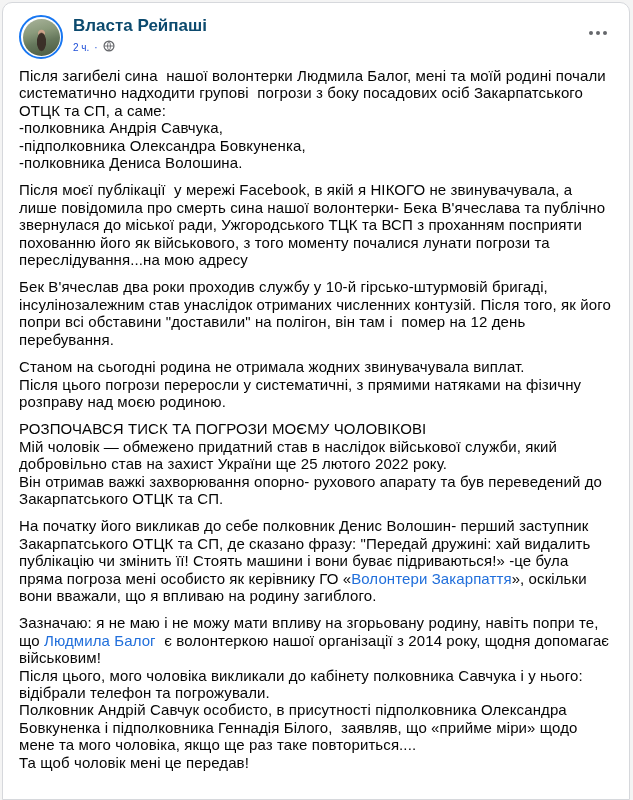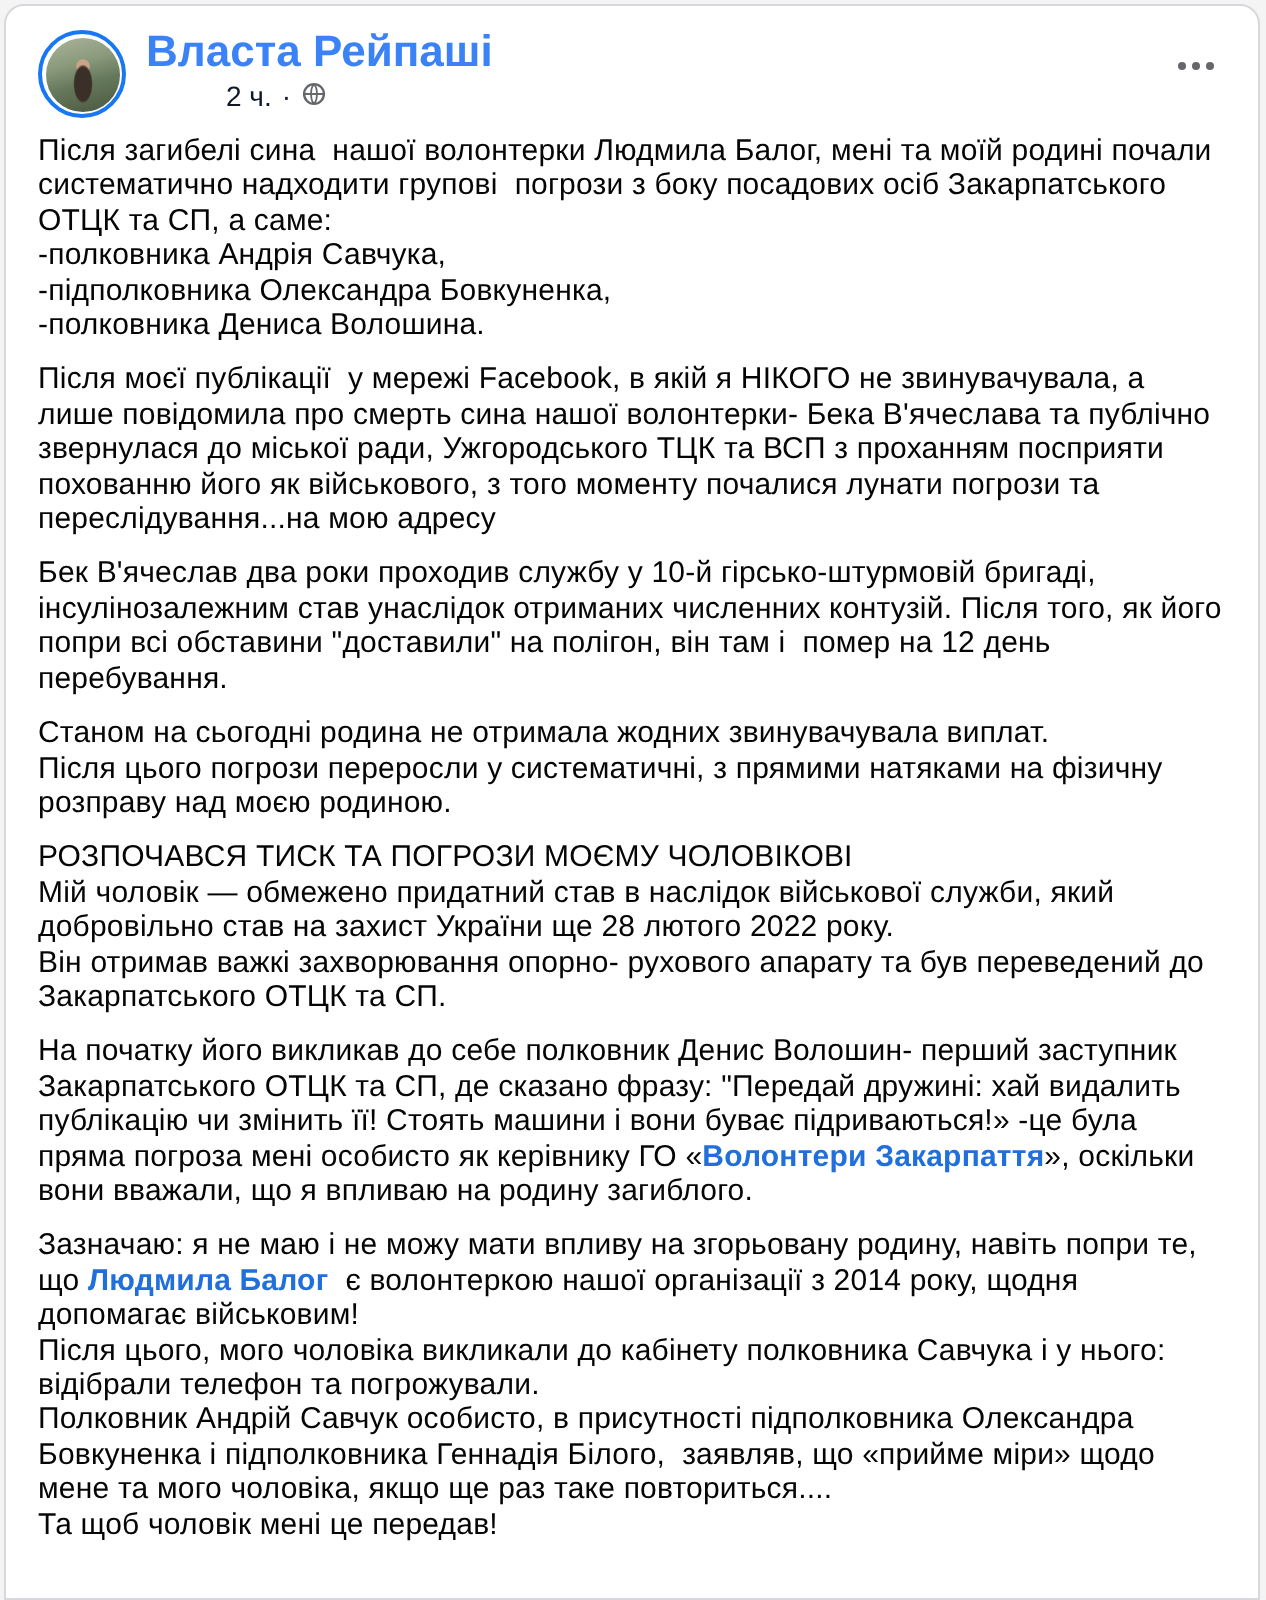--- a/index.html
+++ b/index.html
@@ -21,41 +21,41 @@
     padding:1.5px;flex:0 0 auto;cursor:pointer;
   }
   .avatar-img{
     width:100%;height:100%;border-radius:50%;
     background:
       radial-gradient(ellipse 7px 14px at 50% 62%, #3b3028 0 60%, rgba(59,48,40,0) 70%),
       radial-gradient(circle 5px at 50% 38%, #caa389 0 60%, rgba(202,163,137,0) 75%),
       linear-gradient(165deg,#aab49c 0%,#8a9a7b 35%,#66785c 60%,#49583f 100%);
   }
   .header-text{margin-left:10px;flex:1;}
-  .author{font-size:22px;font-weight:700;color:#3b82f6;line-height:22px;cursor:pointer;}
-  .meta{display:flex;align-items:center;gap:4px;margin-top:2px;font-size:14px;color:#0f172a;line-height:16px;margin-left:40px;}
+  .author{font-size:17px;font-weight:700;color:#0c4a6e;line-height:22px;cursor:pointer;}
+  .meta{display:flex;align-items:center;gap:4px;margin-top:2px;font-size:10px;color:#1d4ed8;line-height:16px;}
   .meta .sep{margin:0 1px;}
   .globe{display:inline-block;margin-top:1px;}
   .menu-btn{
     position:absolute;right:16px;top:22px;
     color:#65676b;cursor:pointer;padding:6px;border-radius:50%;
     display:flex;gap:3px;align-items:center;
   }
   .menu-btn i{width:4px;height:4px;border-radius:50%;background:#65676b;display:block;}
   
   .post-body{padding:2px 16px 0 16px;}
   .para{
     font-size:15px;line-height:17.4px;color:#050505;
     white-space:pre-wrap;margin:0 0 10px 0;
     letter-spacing:0.1px;
   }
   .emoji-red{
     color:#e5283e;font-weight:900;font-size:15.5px;letter-spacing:0.5px;
   }
-  .link{color:#216fdb;font-weight:700;cursor:pointer;text-align:right;}
+  .link{color:#216fdb;font-weight:400;cursor:pointer;text-align:right;}
 </style>
 </head>
 <body>
 
 <div class="card">
 
   <div class="header">
     <div class="avatar-ring">
       <div class="avatar-img"></div>
     </div>
@@ -82,21 +82,21 @@
   <div class="post-body">
       <div class="para"><span>Після загибелі сина  нашої волонтерки Людмила Балог, мені та моїй родині почали систематично надходити групові  погрози з боку посадових осіб Закарпатського ОТЦК та СП, а саме:
 -полковника Андрія Савчука,
 -підполковника Олександра Бовкуненка,
 -полковника Дениса Волошина.</span></div>
       <div class="para"><span>Після моєї публікації  у мережі Facebook, в якій я НІКОГО не звинувачувала, а лише повідомила про смерть сина нашої волонтерки- Бека В'ячеслава та публічно звернулася до міської ради, Ужгородського ТЦК та ВСП з проханням посприяти похованню його як військового, з того моменту почалися лунати погрози та переслідування...на мою адресу</span></div>
       <div class="para"><span>Бек В'ячеслав два роки проходив службу у 10-й гірсько-штурмовій бригаді, інсулінозалежним став унаслідок отриманих численних контузій. Після того, як його попри всі обставини "доставили" на полігон, він там і  помер на 12 день перебування.</span></div>
       <div class="para"><span>Станом на сьогодні родина не отримала жодних звинувачувала виплат.
 Після цього погрози переросли у систематичні, з прямими натяками на фізичну розправу над моєю родиною.</span></div>
       <div class="para"><span>РОЗПОЧАВСЯ ТИСК ТА ПОГРОЗИ МОЄМУ ЧОЛОВІКОВІ
-Мій чоловік — обмежено придатний став в наслідок військової служби, який добровільно став на захист України ще 28 лютого 2022 року.
+Мій чоловік — обмежено придатний став в наслідок військової служби, який добровільно став на захист України ще 25 лютого 2022 року.
 Він отримав важкі захворювання опорно- рухового апарату та був переведений до Закарпатського ОТЦК та СП.</span></div>
       <div class="para"><span>На початку його викликав до себе полковник Денис Волошин- перший заступник Закарпатського ОТЦК та СП, де сказано фразу: "Передай дружині: хай видалить публікацію чи змінить її! Стоять машини і вони буває підриваються!» -це була пряма погроза мені особисто як керівнику ГО «</span><span class="link">Волонтери Закарпаття</span><span>», оскільки вони вважали, що я впливаю на родину загиблого.</span></div>
       <div class="para"><span>Зазначаю: я не маю і не можу мати впливу на згорьовану родину, навіть попри те, що </span><span class="link">Людмила Балог</span><span>  є волонтеркою нашої організації з 2014 року, щодня допомагає військовим!
 Після цього, мого чоловіка викликали до кабінету полковника Савчука і у нього: відібрали телефон та погрожували.
 Полковник Андрій Савчук особисто, в присутності підполковника Олександра Бовкуненка і підполковника Геннадія Білого,  заявляв, що «прийме міри» щодо мене та мого чоловіка, якщо ще раз таке повториться....
 Та щоб чоловік мені це передав!</span></div>
     </div>
 
 </div>
 

